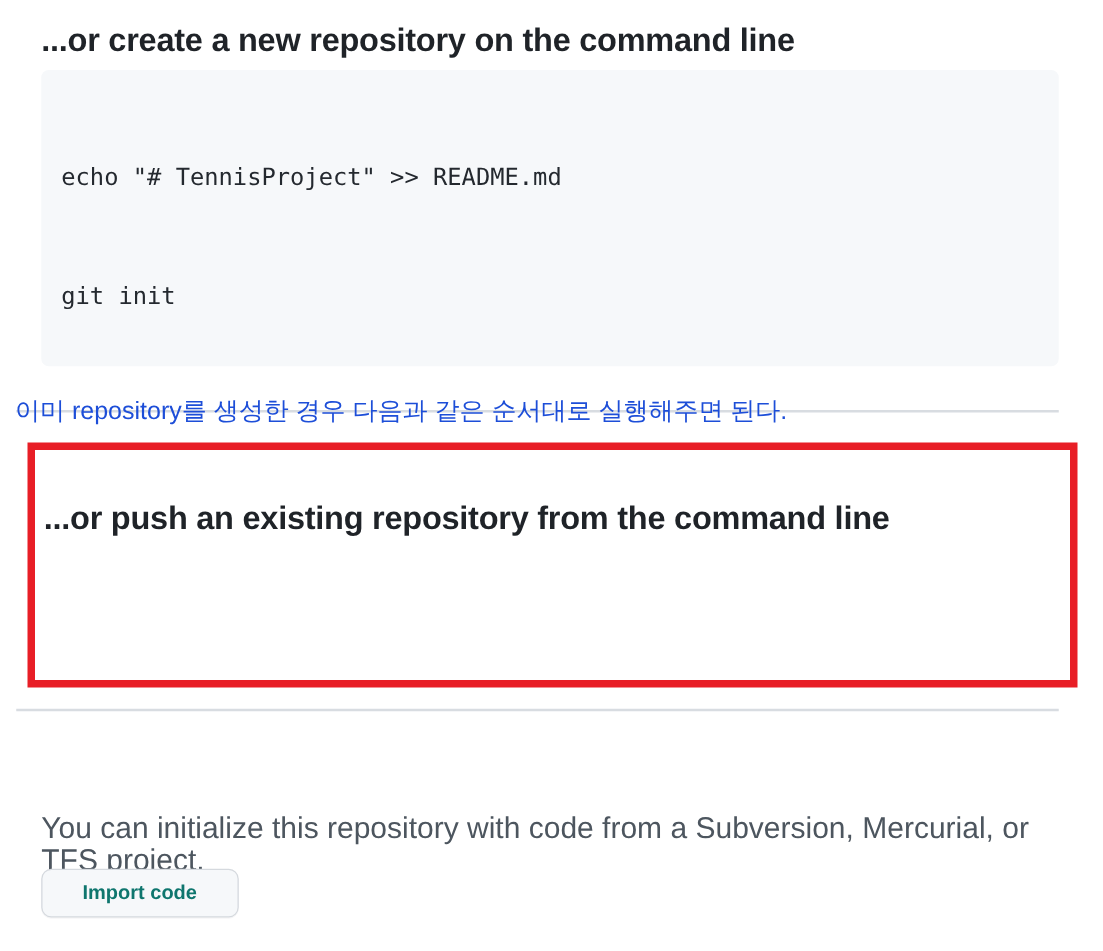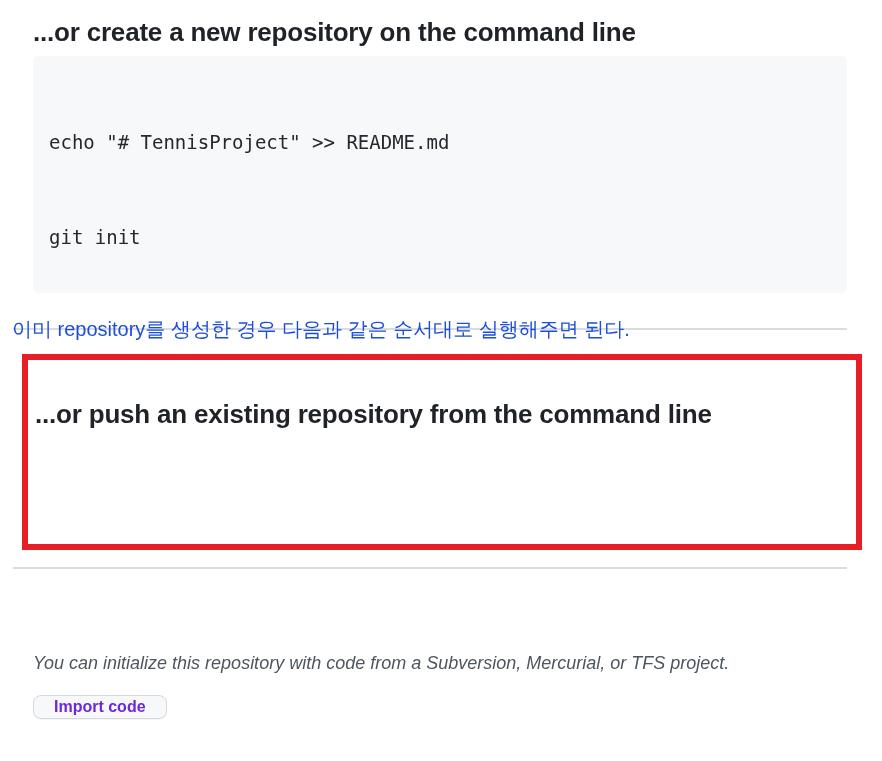--- a/index.html
+++ b/index.html
@@ -65,39 +65,38 @@
     background: transparent;
   }
   #heading-create { top: 16px; }
   #heading-push { top: 378px; left: 35px; margin-top: 20px; }
   #heading-import { top: 606px; }
   .import-desc {
     position: absolute;
     left: 33px;
     top: 650px;
     width: 830px;
-    font-size: 18px;
+    font-size: 24px;
     line-height: 26px;
     color: #4d565f;
-    font-style: italic;
   }
   .btn {
     position: absolute;
     left: 33px;
     top: 695px;
-    height: 24px;
-    padding: 0 20px;
+    height: 39px;
+    padding: 0 32px;
     background: #f6f8fa;
     border: 1px solid #d5d9de;
     border-radius: 8px;
     box-shadow: 0 1px 0 rgba(31,35,40,0.04);
     font-family: "Liberation Sans", sans-serif;
     font-size: 16px;
     font-weight: 600;
-    color: #6d28d9;
+    color: #0f766e;
     cursor: pointer;
   }
 </style>
 </head>
 <body>
 
 <div class="page">
 
   <div class="h2" id="heading-create">...or create a new repository on the command line</div>
 

